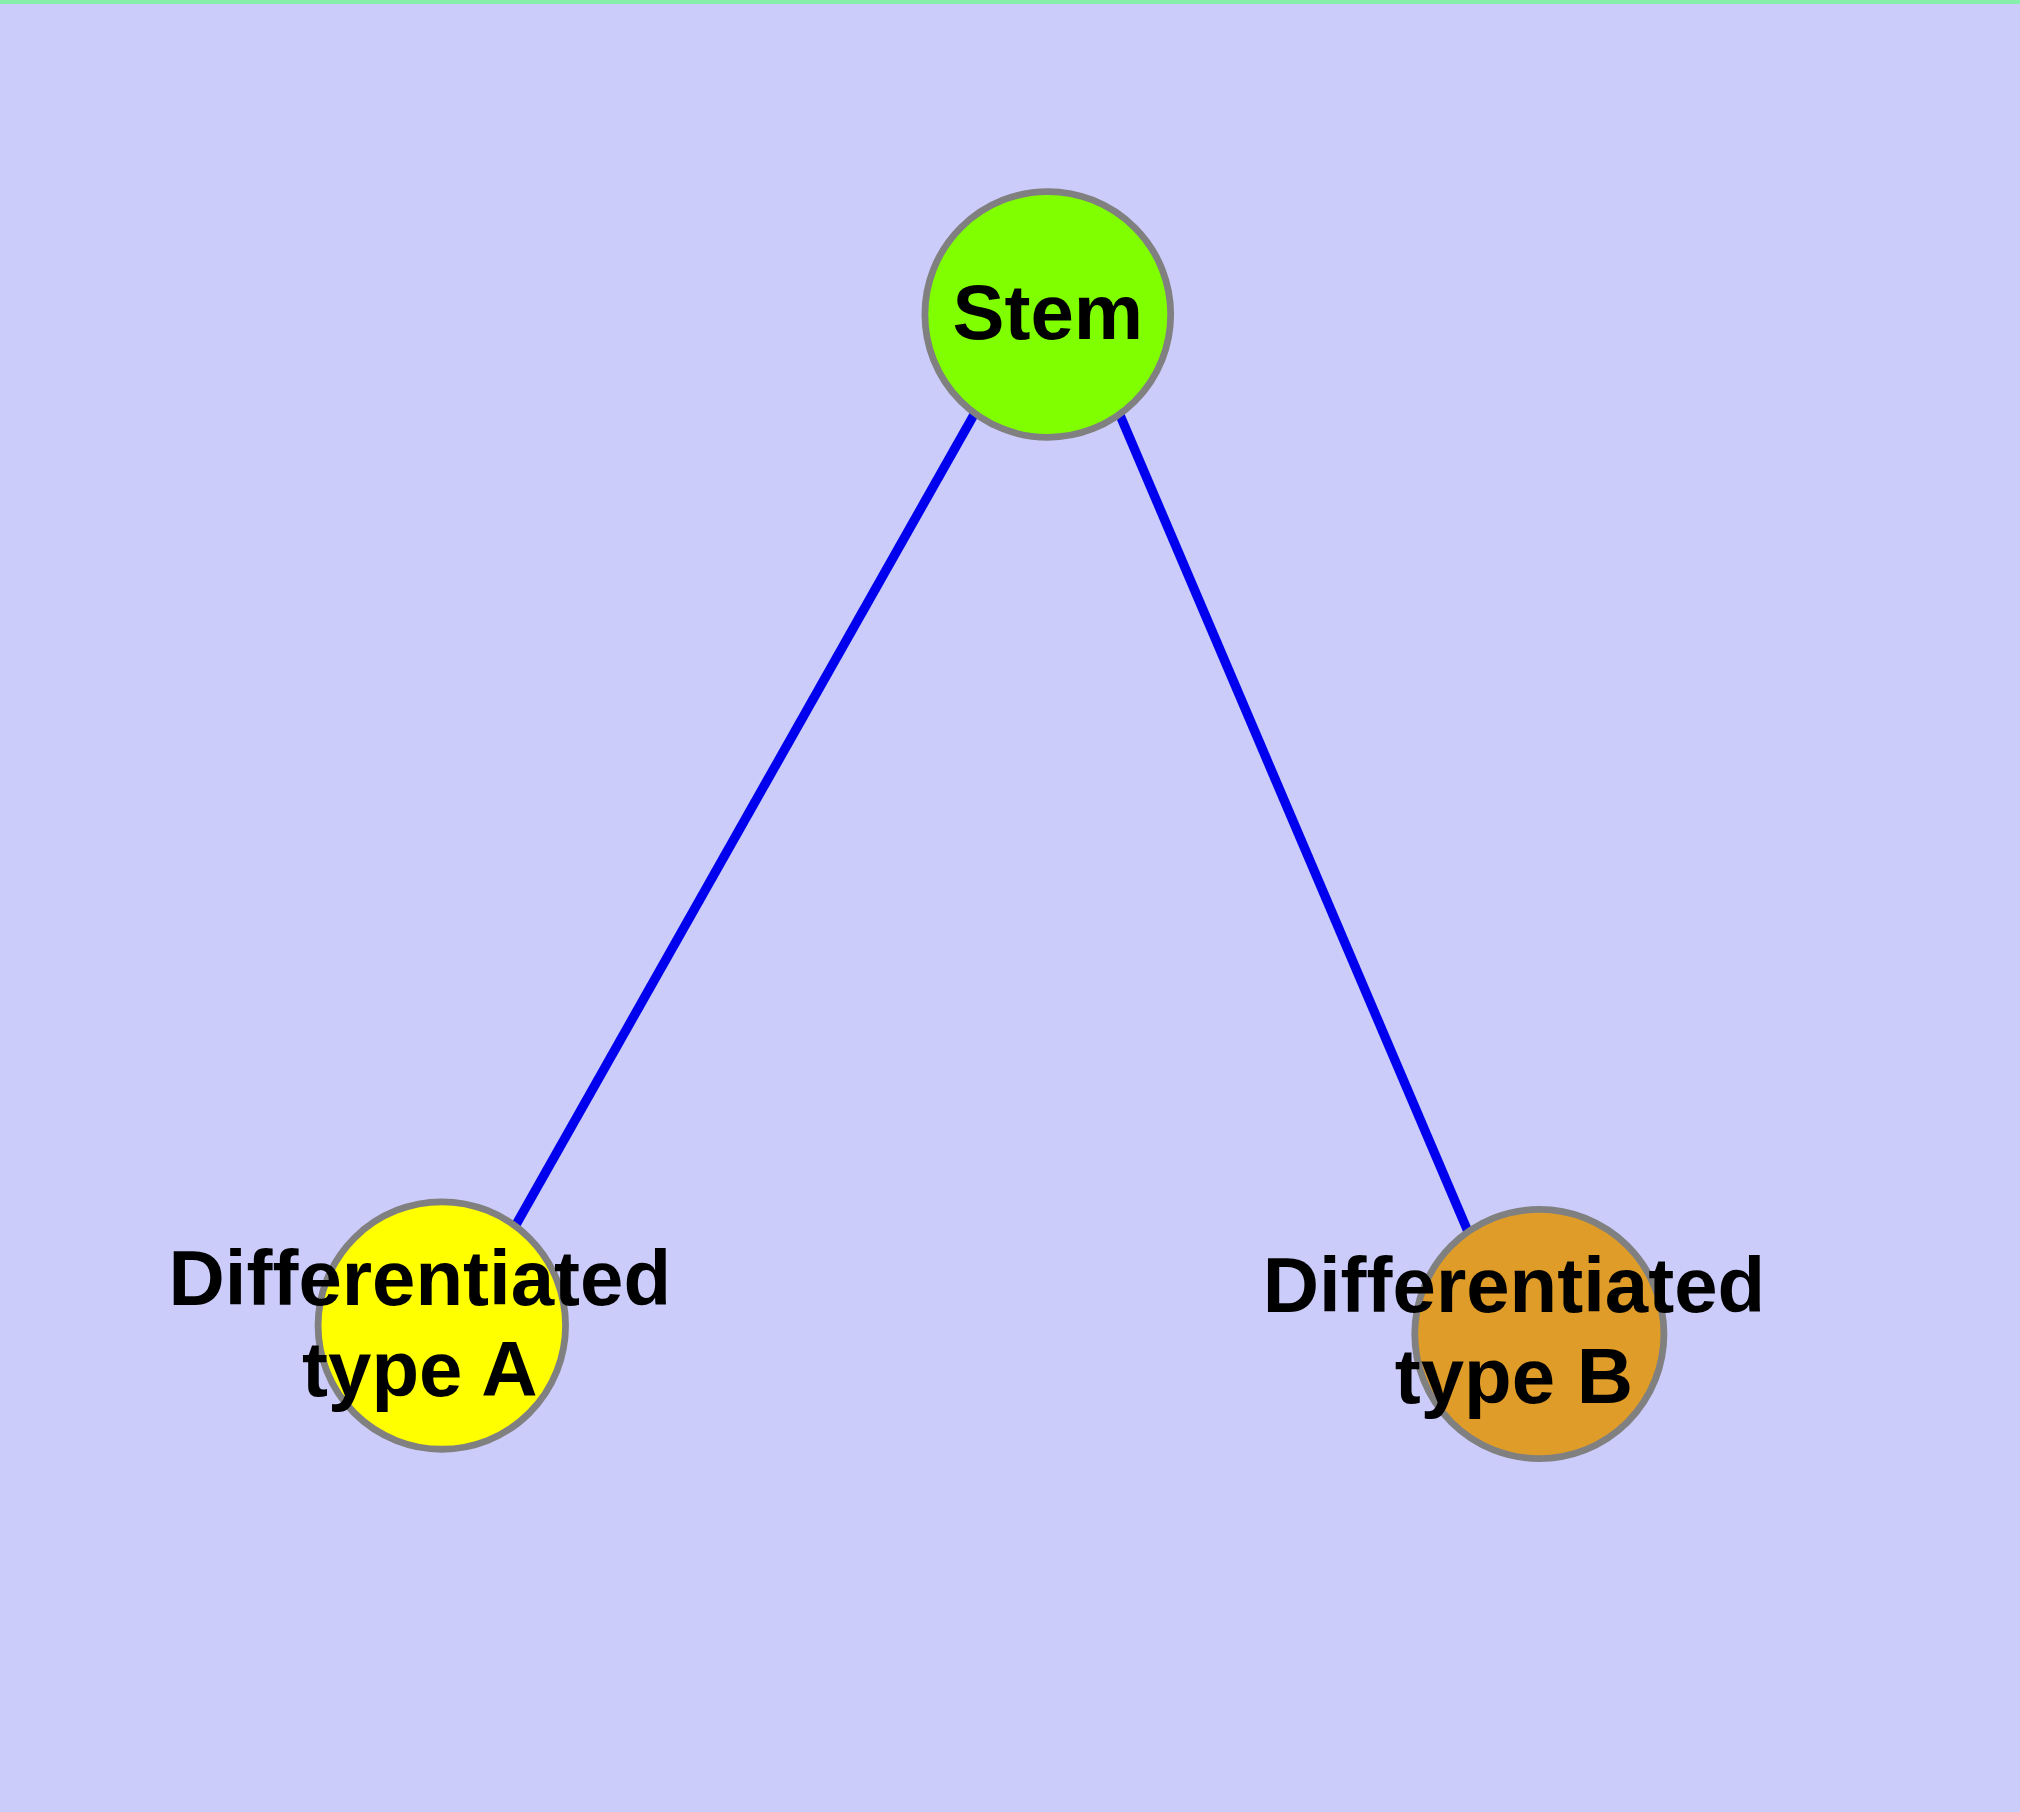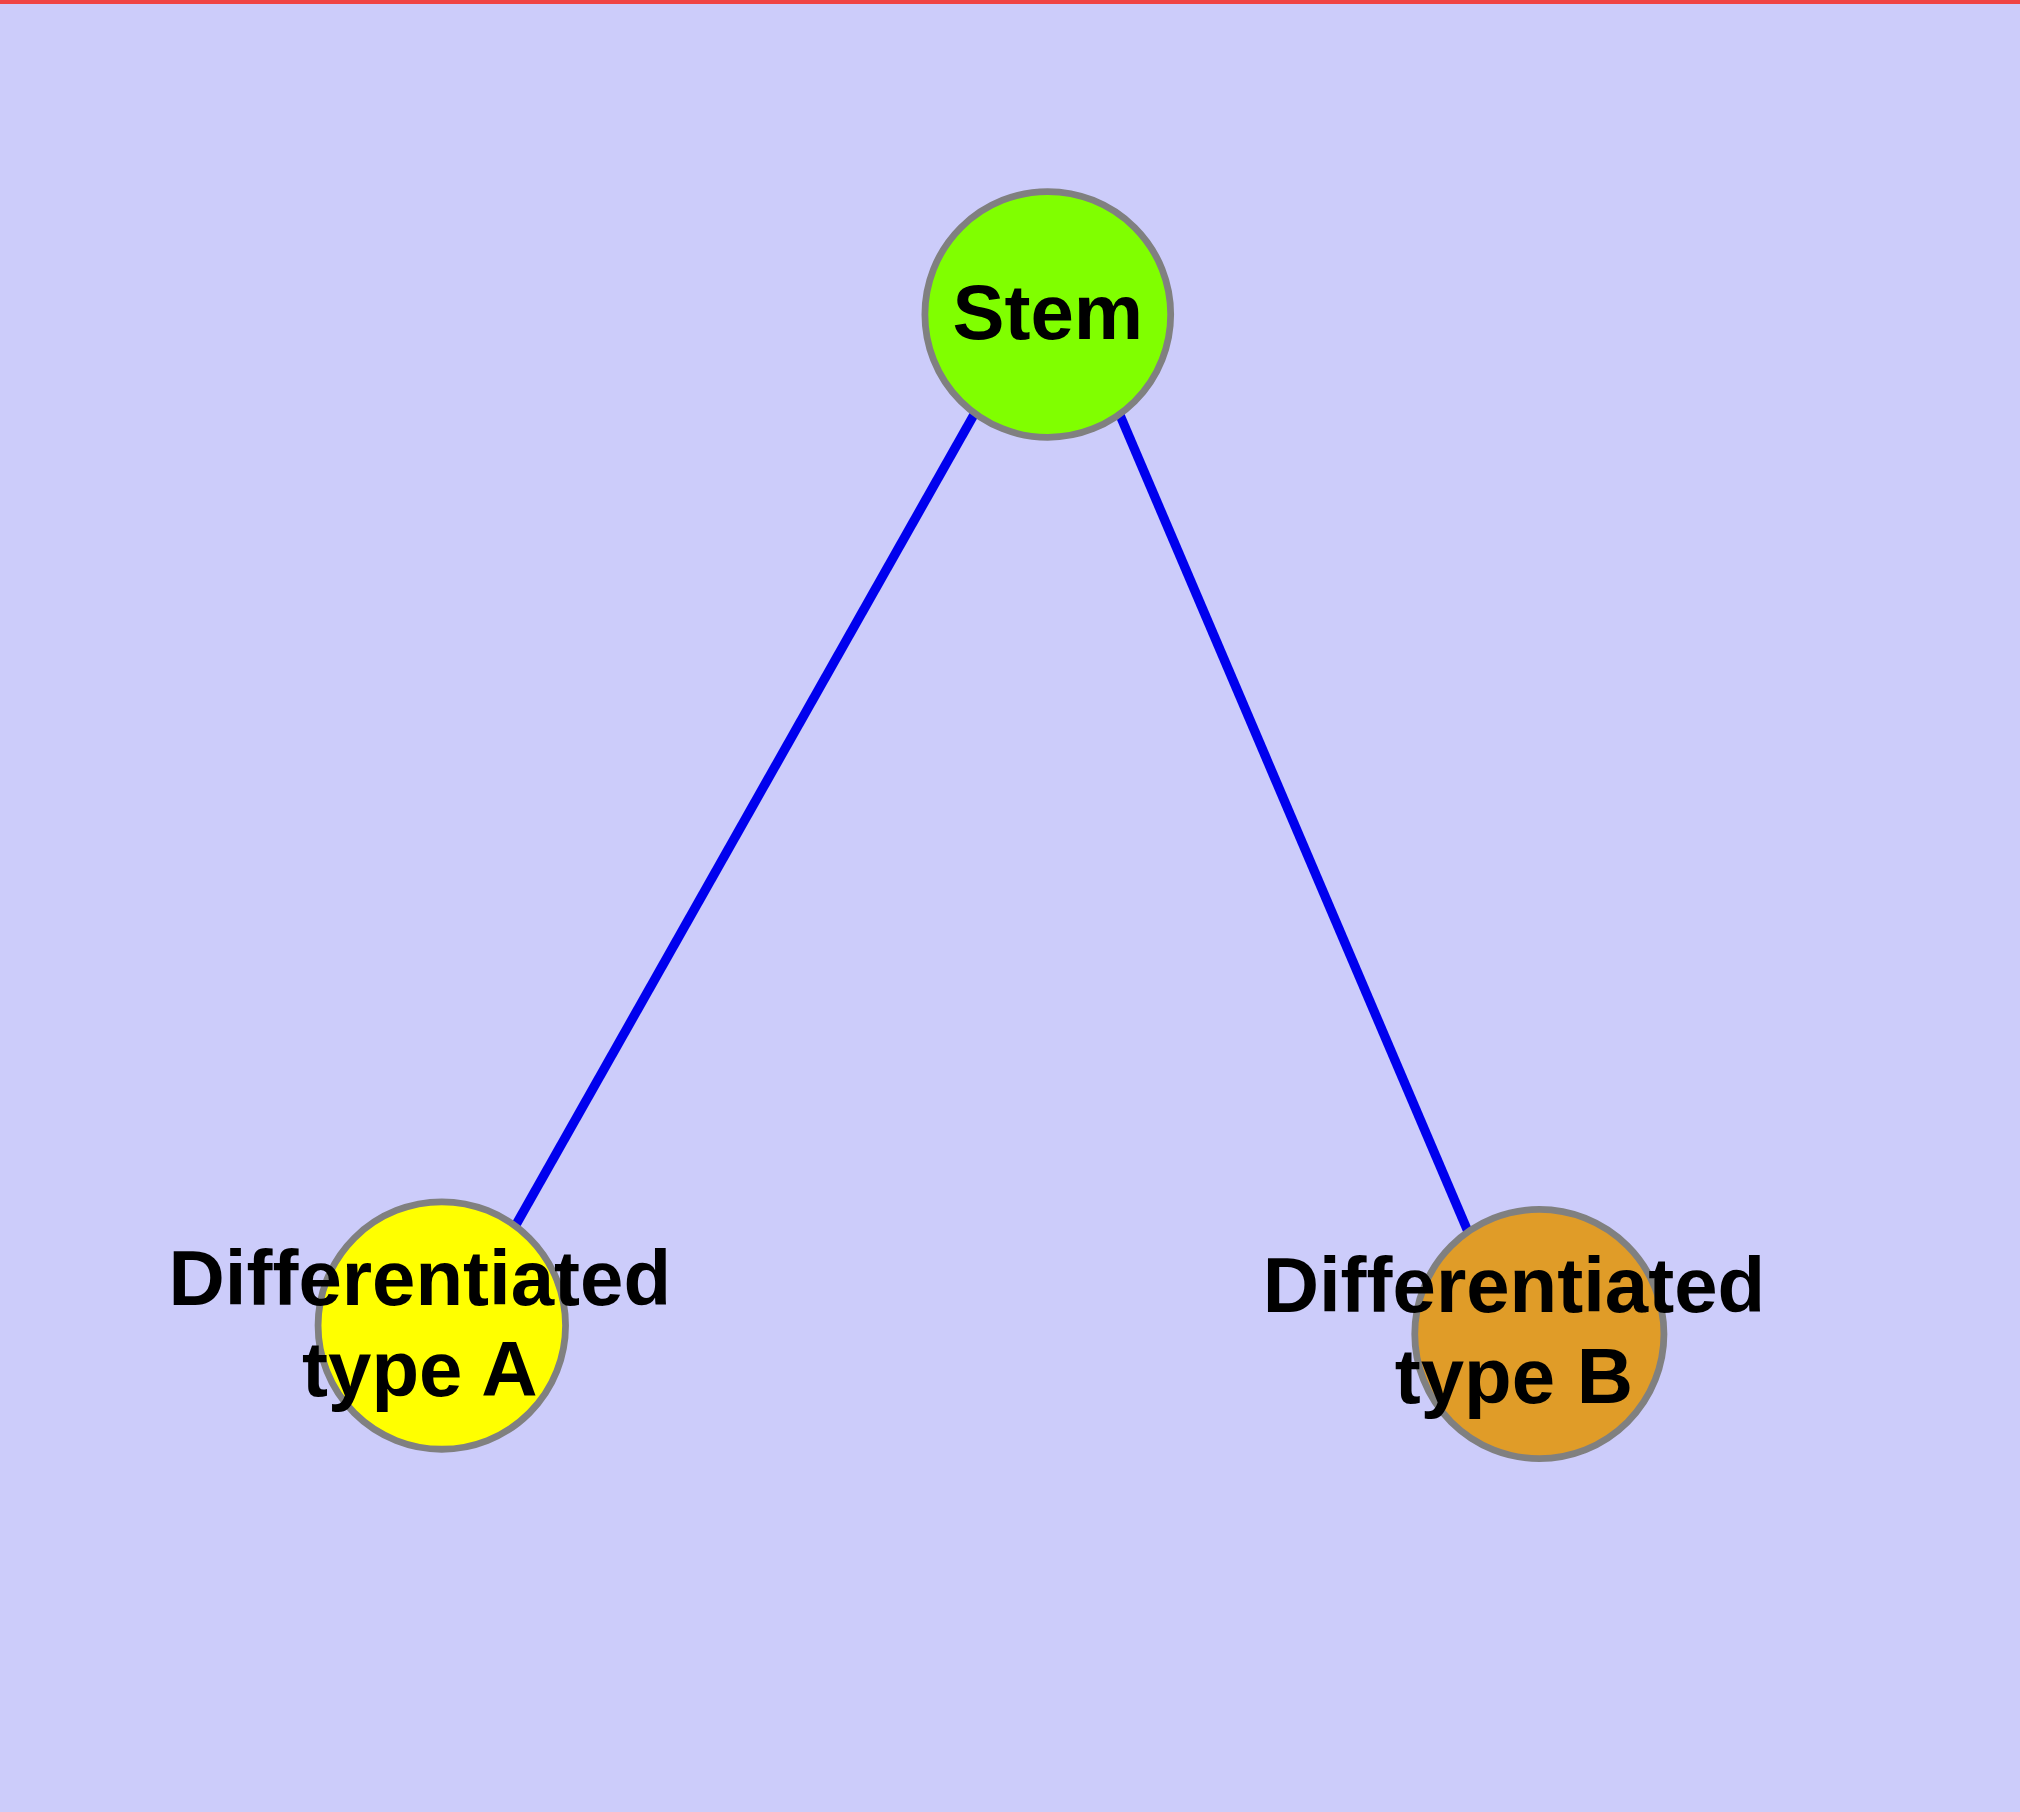--- a/index.html
+++ b/index.html
@@ -12,21 +12,21 @@
     width: 2021px;
     height: 1812px;
     overflow: hidden;
     font-family: "Liberation Sans", sans-serif;
   }
 
   #graph-canvas {
     position: relative;
     width: 2021px;
     height: 1812px;
-    background: #ef4444;
+    background: #86efac;
   }
 
   #graph-bg {
     position: absolute;
     left: 0;
     top: 4.2px;
     width: 2021px;
     height: 1808px;
     background: #ccccfa;
   }

